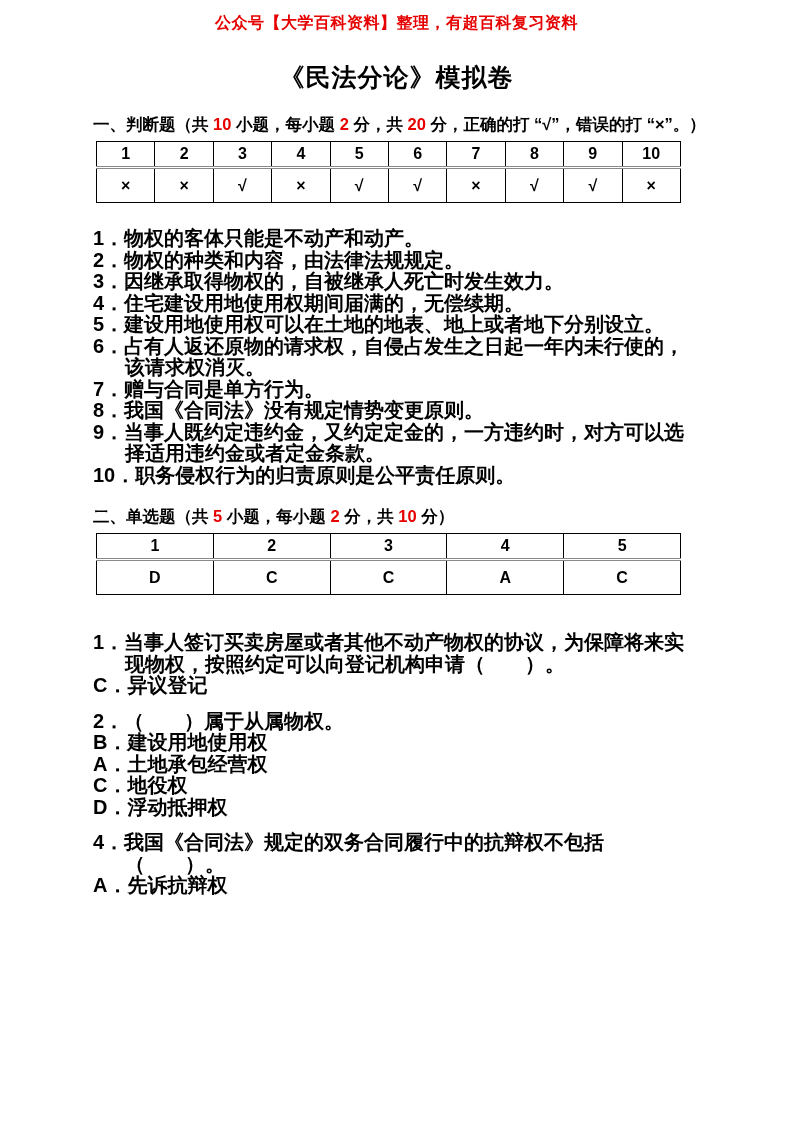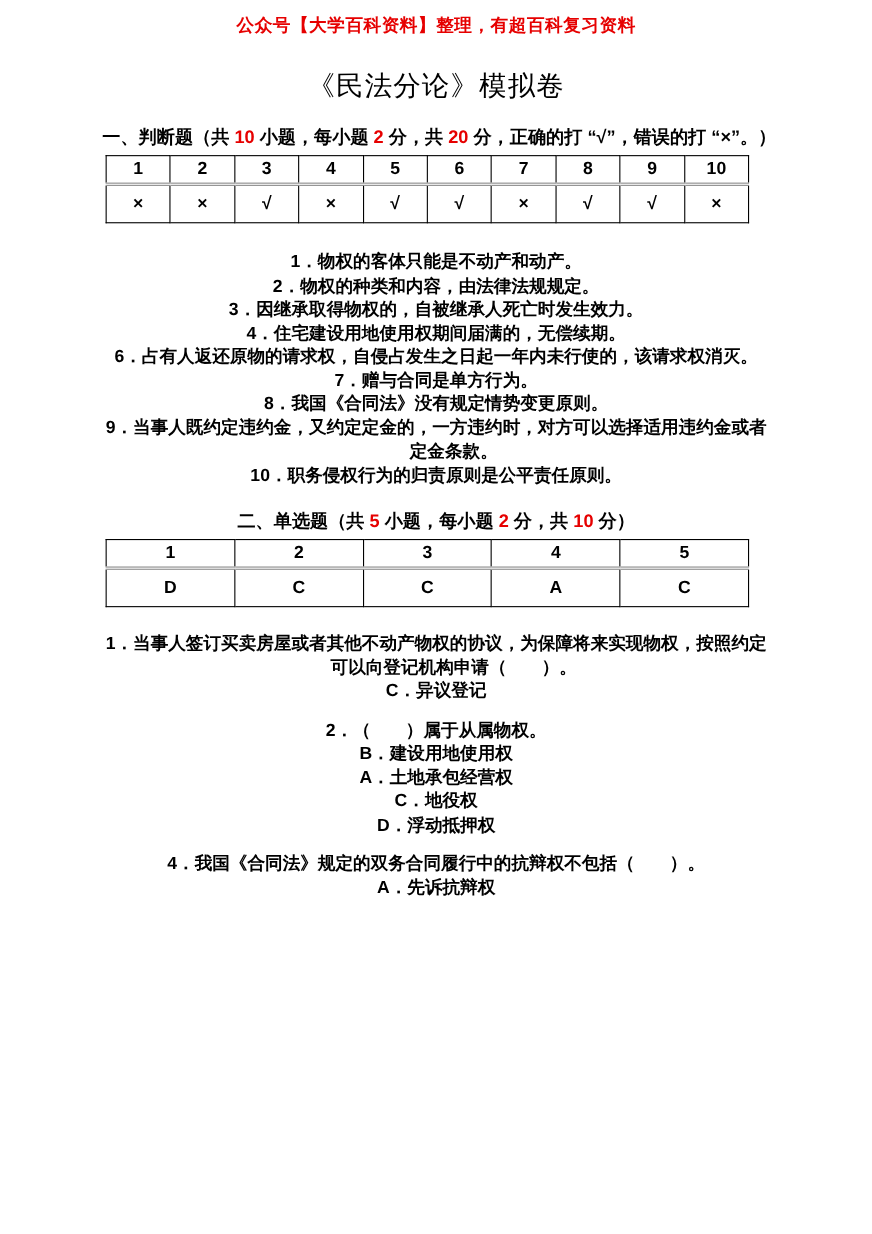--- a/index.html
+++ b/index.html
@@ -18,21 +18,21 @@
     font-family:"Liberation Serif","DejaVu Serif",serif;
     font-size:16px;
     font-weight:bold;
     color:#e60000;
     letter-spacing:.5px;
   }
   .title{
     margin-top:27px;
     text-align:center;
     font-size:25px;
-    font-weight:normal;
+    font-weight:bold;
     letter-spacing:1px;
   }
   .sec-heading{
     margin-top:20px;
     font-size:16.5px;
     font-weight:bold;
     white-space:nowrap;
   }
   .sec-heading .red{color:#e60000;}
   .ans-table{
@@ -51,29 +51,28 @@
   }
   .ans-table th{
     height:24px;
     font-size:16px;
     font-weight:bold;
     border-bottom:3px double #8a8a8a;
   }
   .ans-table td{height:33px;}
   .q-block{margin-top:25px;}
   .question{
-    font-size:16px;
+    font-size:20px;
     line-height:21.5px;
     font-weight:bold;
     padding-left:32px;
     text-indent:-32px;
-    text-align:center;
   }
-  .sec2-heading{margin-top:20px;text-align:center;}
-  .mc-block{margin-top:23px;}
+  .sec2-heading{margin-top:20px;}
+  .mc-block{margin-top:37px;}
   .mcq{margin-bottom:14px;}
   .option{padding-left:0;text-indent:0;}
 </style>
 </head>
 <body>
 
 <div class="page">
 
   <div class="promo">公众号【大学百科资料】整理，有超百科复习资料</div>
 
@@ -108,20 +107,21 @@
       <td>×</td>
     </tr>
   </tbody>
     </table>
 
   <div class="q-block">
     <div class="question">1．物权的客体只能是不动产和动产。</div>
     <div class="question">2．物权的种类和内容，由法律法规规定。</div>
     <div class="question">3．因继承取得物权的，自被继承人死亡时发生效力。</div>
     <div class="question">4．住宅建设用地使用权期间届满的，无偿续期。</div>
+    <div class="question">5．建设用地使用权可以在土地的地表、地上或者地下分别设立。</div>
     <div class="question">6．占有人返还原物的请求权，自侵占发生之日起一年内未行使的，该请求权消灭。</div>
     <div class="question">7．赠与合同是单方行为。</div>
     <div class="question">8．我国《合同法》没有规定情势变更原则。</div>
     <div class="question">9．当事人既约定违约金，又约定定金的，一方违约时，对方可以选择适用违约金或者定金条款。</div>
     <div class="question">10．职务侵权行为的归责原则是公平责任原则。</div>
   </div>
 
   <div class="sec-heading sec2-heading"><span>二、单选题（共 </span><span class="red">5</span><span> 小题，每小题 </span><span class="red">2</span><span> 分，共 </span><span class="red">10</span><span> 分）</span></div>
 
   <table class="ans-table">

